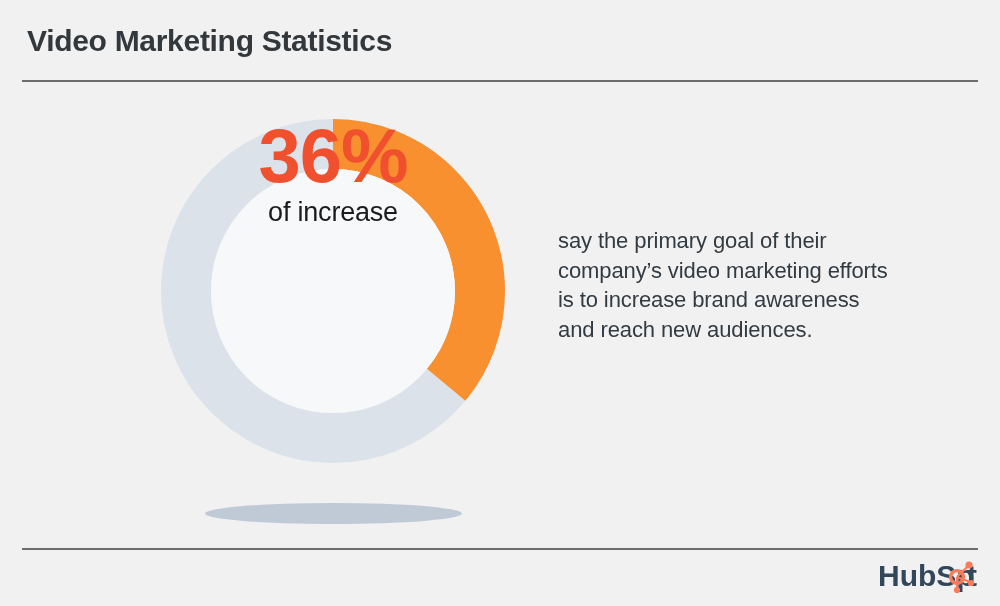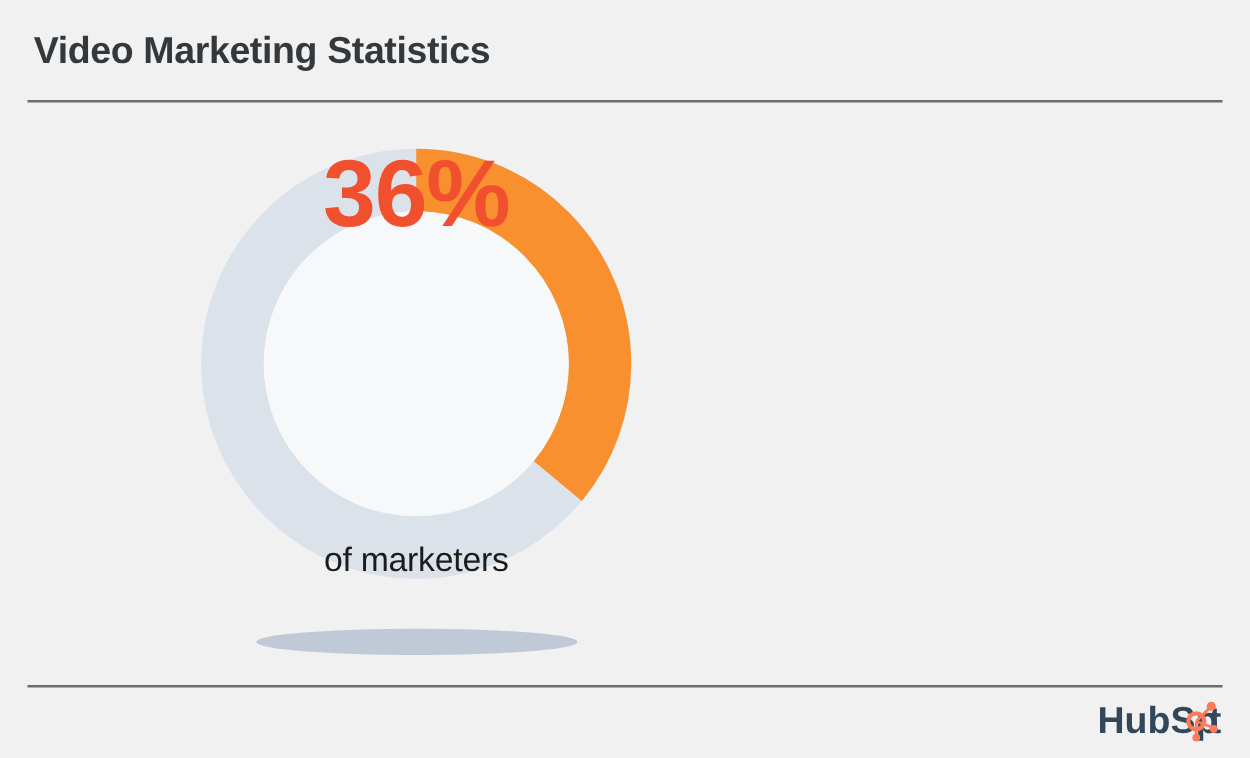--- a/index.html
+++ b/index.html
@@ -81,21 +81,21 @@
 
   .donut-center {
     position: absolute;
     left: 0;
     top: 0;
     width: 346px;
     height: 346px;
     display: flex;
     flex-direction: column;
     align-items: center;
-    justify-content: space-between;
+    justify-content: flex-start;
     pointer-events: none;
   }
 
   .stat-value {
     font-size: 76px;
     font-weight: bold;
     color: #f1502f;
     line-height: 1;
     letter-spacing: -1px;
     margin: 0 0 4px 0;
@@ -147,24 +147,25 @@
 
       <circle cx="173" cy="173" r="147" fill="none" stroke="#dce2ea" stroke-width="50"></circle>
 
       <circle cx="173" cy="173" r="147" fill="none" stroke="#f8902f" stroke-width="50" stroke-dasharray="332.5 591.1" transform="rotate(-90 173 173)"></circle>
 
       <circle cx="173" cy="173" r="122" fill="#f7f8f9"></circle>
     </svg>
 
     <div class="donut-center">
       <div class="stat-value">36%</div>
-      <div class="stat-label">of marketers</div>
+      <div class="stat-label">of increase</div>
     </div>
   </div>
 
+  <div class="description">say the primary goal of their company’s video marketing efforts is to increase brand awareness and reach new audiences.</div>
 
   <div class="rule rule-bottom"></div>
 
   <svg class="logo" viewBox="0 0 104 40">
     <text x="0" y="30" font-family="Liberation Sans, sans-serif" font-size="30" font-weight="bold" fill="#33475b">HubSp</text>
     <text x="89" y="30" font-family="Liberation Sans, sans-serif" font-size="30" font-weight="bold" fill="#33475b">t</text>
     <g>
       <line x1="79" y1="21" x2="90" y2="10" stroke="#ff7a59" stroke-width="2.2"></line>
       <line x1="79" y1="21" x2="92" y2="26" stroke="#ff7a59" stroke-width="2.2"></line>
       <line x1="79" y1="21" x2="79" y2="33" stroke="#ff7a59" stroke-width="2.2"></line>

